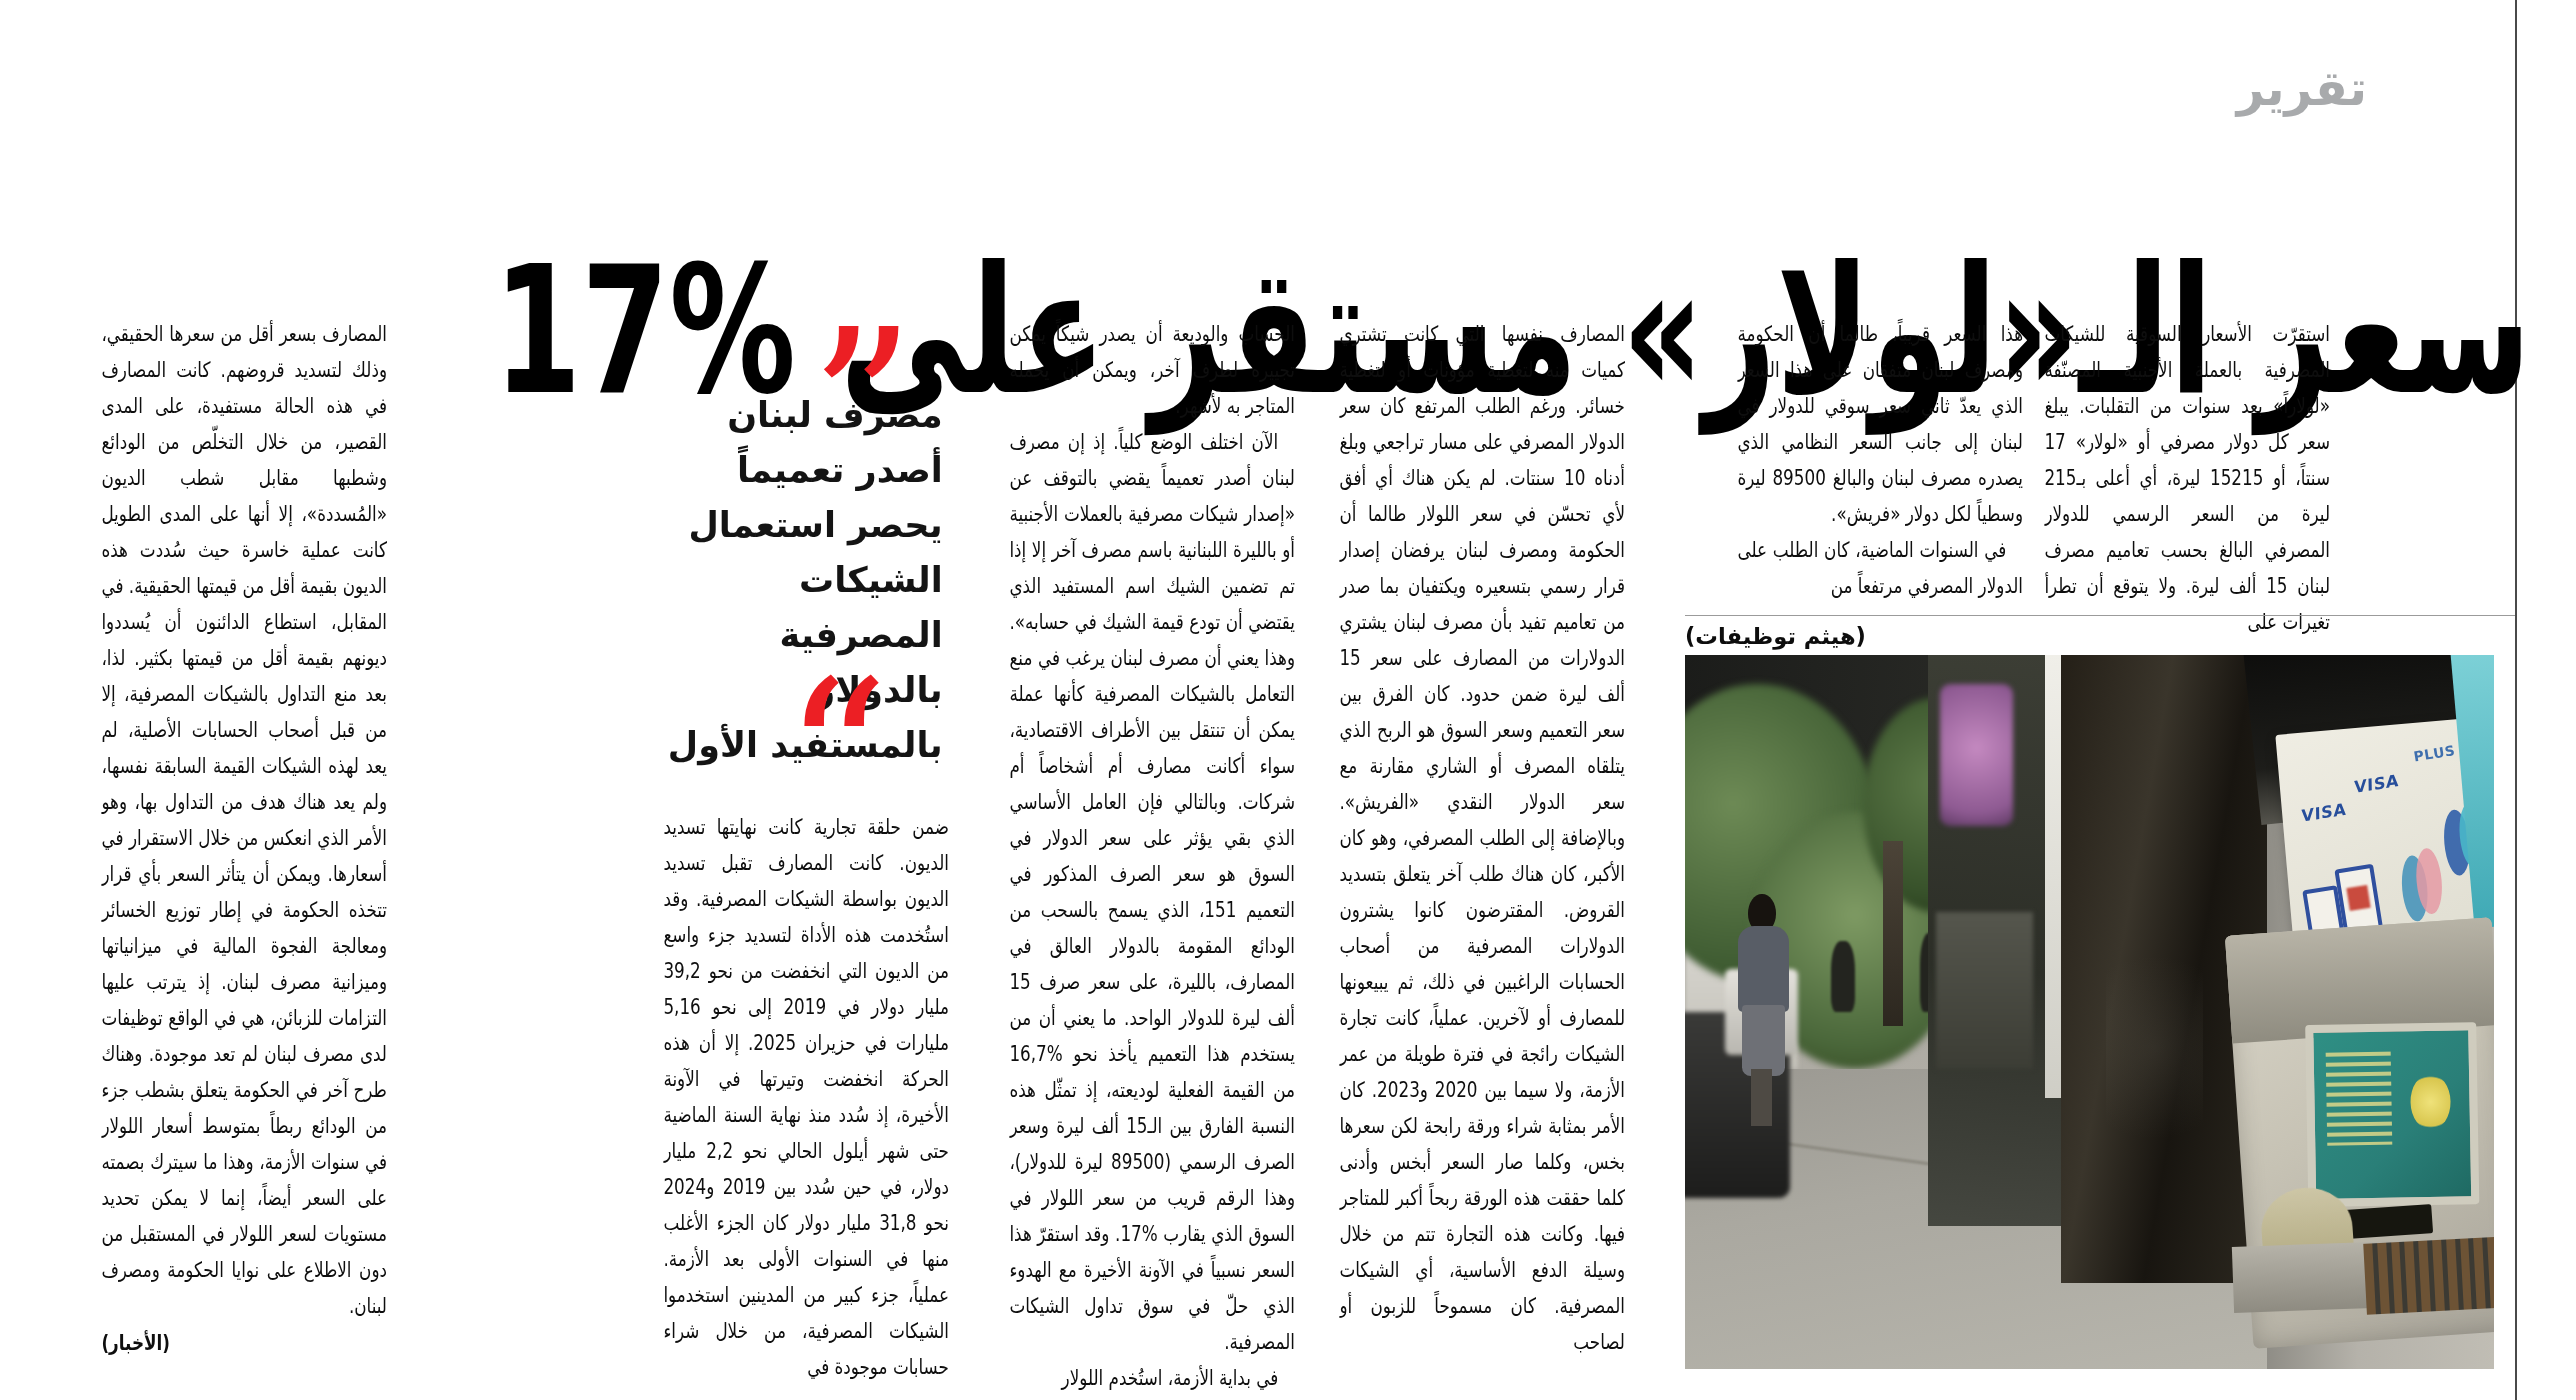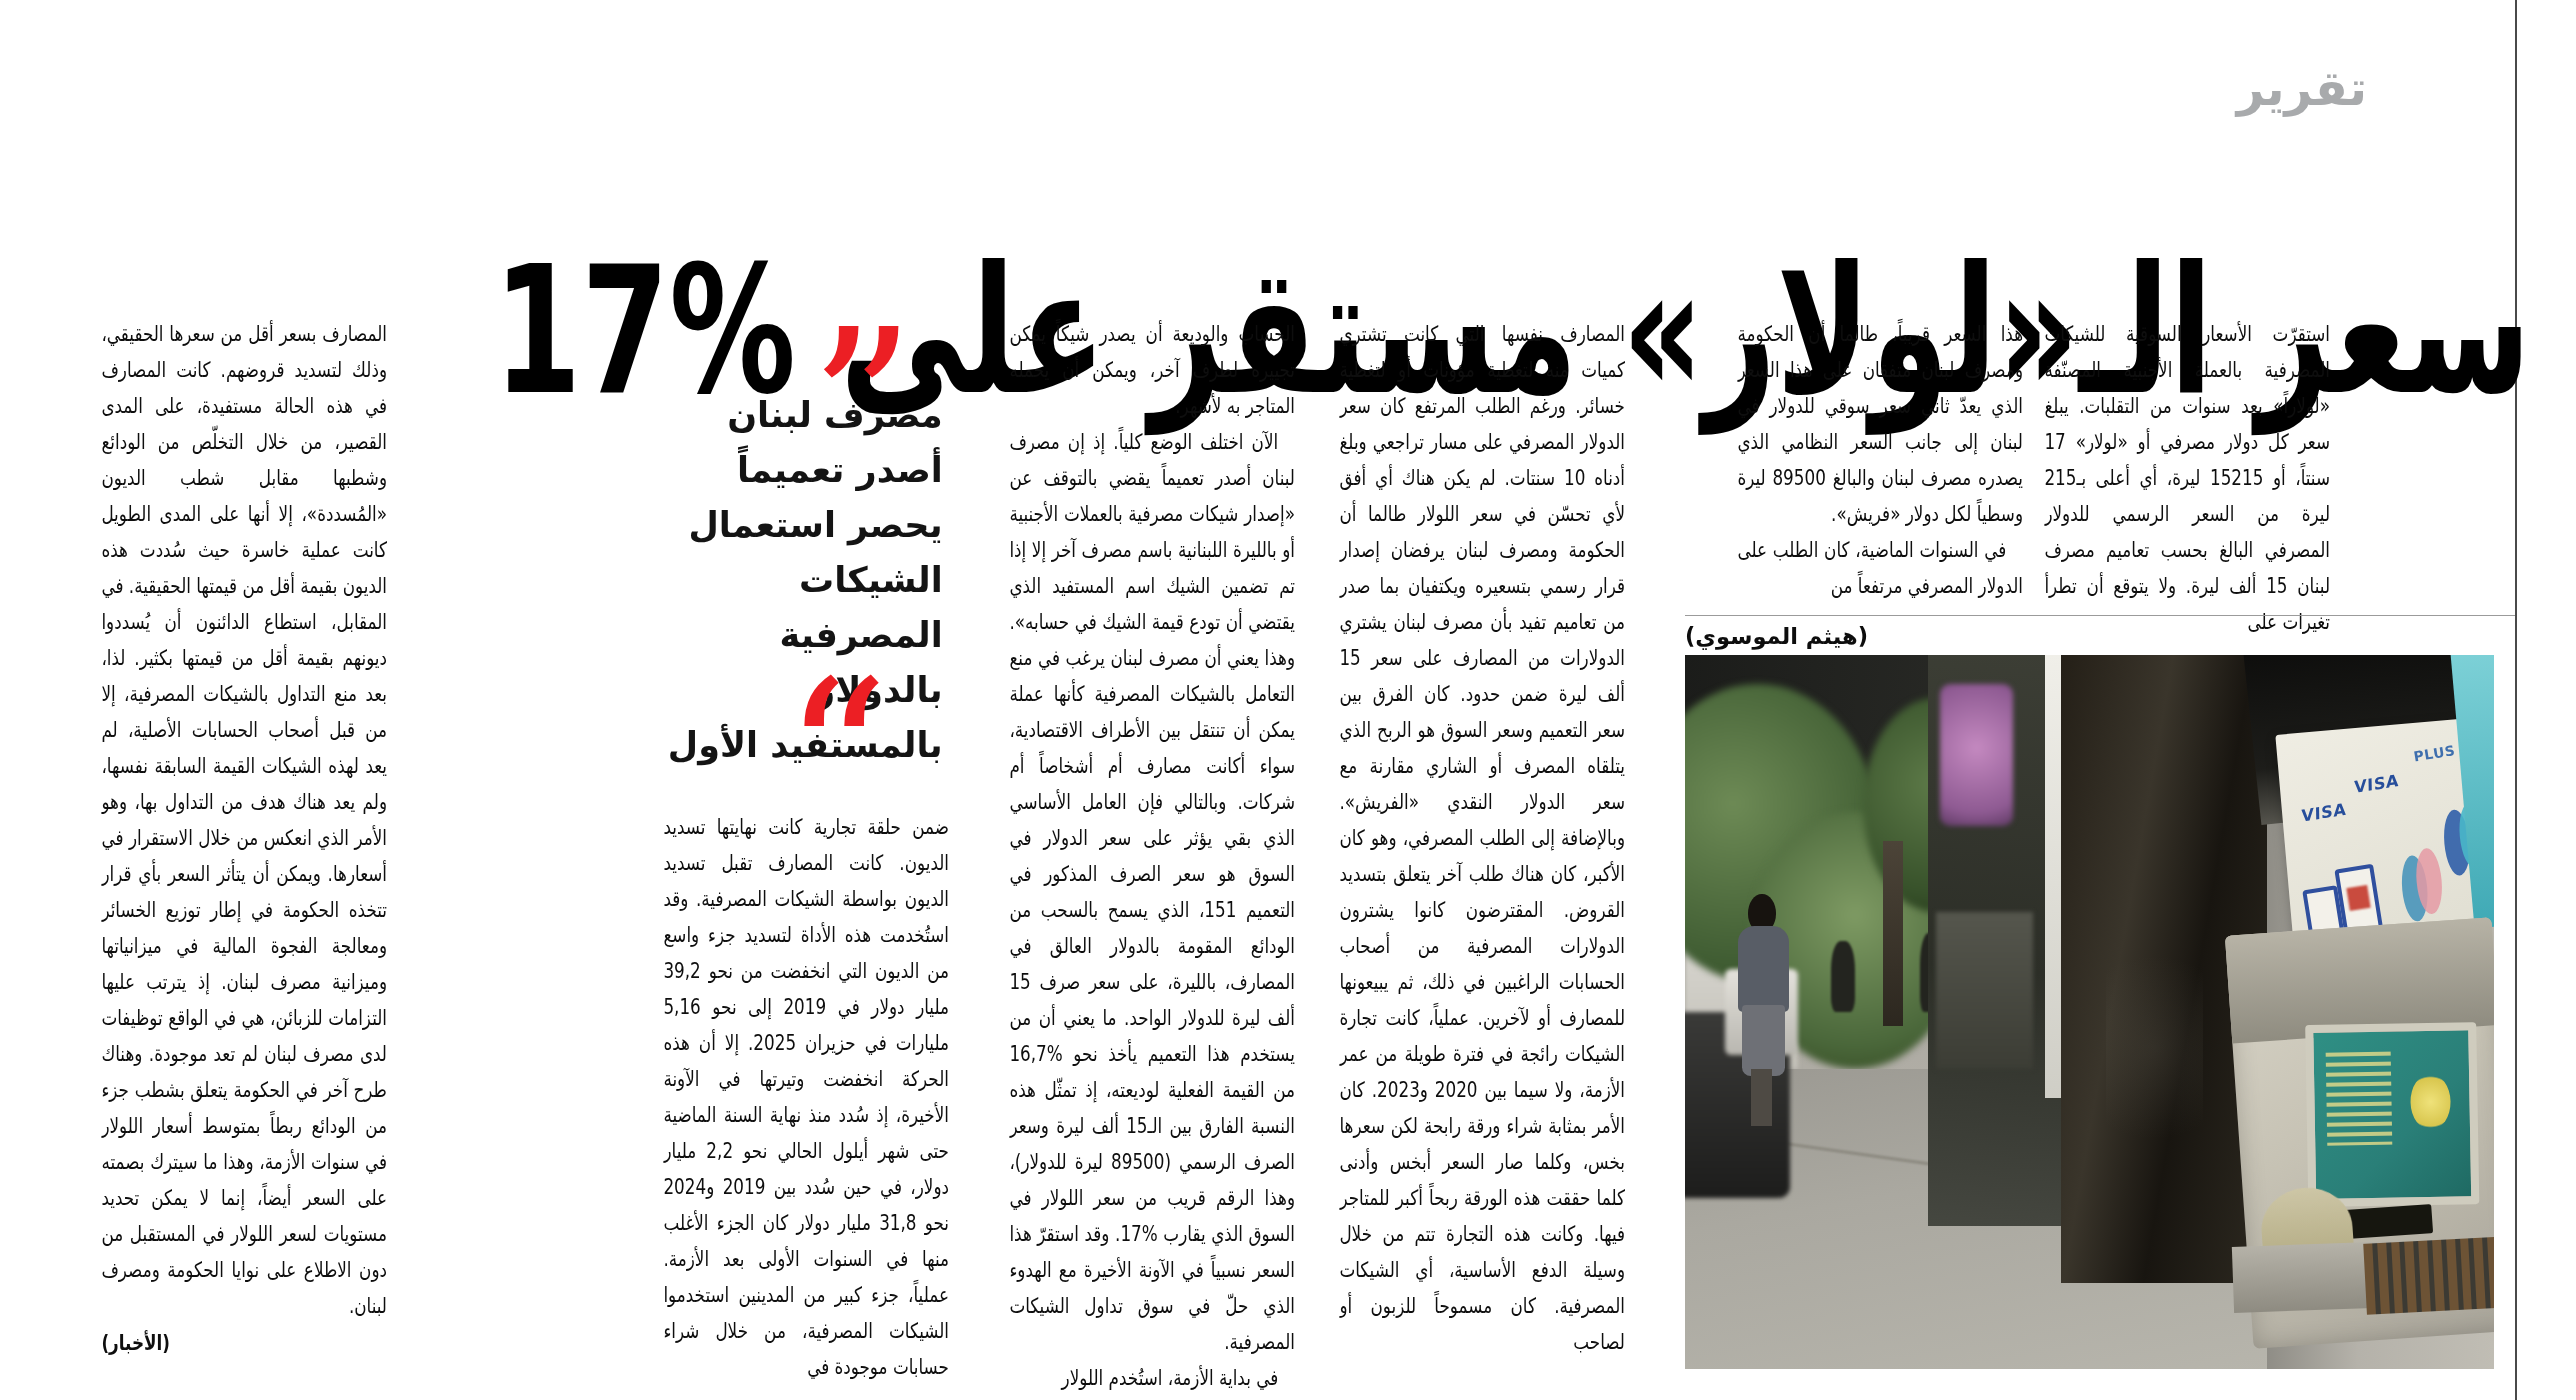--- a/index.html
+++ b/index.html
@@ -155,21 +155,21 @@
   <div class="col" style="left:608px; top:809px; height:589px;">
     <p class="para">ضمن حلقة تجارية كانت نهايتها تسديد الديون. كانت المصارف تقبل تسديد الديون بواسطة الشيكات المصرفية. وقد استُخدمت هذه الأداة لتسديد جزء واسع من الديون التي انخفضت من نحو 39,2 مليار دولار في 2019 إلى نحو 5,16 مليارات في حزيران 2025. إلا أن هذه الحركة انخفضت وتيرتها في الآونة الأخيرة، إذ سُدد منذ نهاية السنة الماضية حتى شهر أيلول الحالي نحو 2,2 مليار دولار، في حين سُدد بين 2019 و2024 نحو 31,8 مليار دولار كان الجزء الأغلب منها في السنوات الأولى بعد الأزمة. عملياً، جزء كبير من المدينين استخدموا الشيكات المصرفية، من خلال شراء حسابات موجودة في</p>
   </div>
 
   <div class="col" style="left:46px; height:1081px;">
     <p class="para">المصارف بسعر أقل من سعرها الحقيقي، وذلك لتسديد قروضهم. كانت المصارف في هذه الحالة مستفيدة، على المدى القصير، من خلال التخلّص من الودائع وشطبها مقابل شطب الديون «المُسددة»، إلا أنها على المدى الطويل كانت عملية خاسرة حيث سُددت هذه الديون بقيمة أقل من قيمتها الحقيقية. في المقابل، استطاع الدائنون أن يُسددوا ديونهم بقيمة أقل من قيمتها بكثير. لذا، بعد منع التداول بالشيكات المصرفية، إلا من قبل أصحاب الحسابات الأصلية، لم يعد لهذه الشيكات القيمة السابقة نفسها، ولم يعد هناك هدف من التداول بها، وهو الأمر الذي انعكس من خلال الاستقرار في أسعارها. ويمكن أن يتأثر السعر بأي قرار تتخذه الحكومة في إطار توزيع الخسائر ومعالجة الفجوة المالية في ميزانياتها وميزانية مصرف لبنان. إذ يترتب عليها التزامات للزبائن، هي في الواقع توظيفات لدى مصرف لبنان لم تعد موجودة. وهناك طرح آخر في الحكومة يتعلق بشطب جزء من الودائع ربطاً بمتوسط أسعار اللولار في سنوات الأزمة، وهذا ما سيترك بصمته على السعر أيضاً، إنما لا يمكن تحديد مستويات لسعر اللولار في المستقبل من دون الاطلاع على نوايا الحكومة ومصرف لبنان.</p>
     <div class="byline">(الأخبار)</div>
   </div>
 
   <div class="photo-rule"></div>
-  <div class="photo-credit">(هيثم الموسوي)</div>
+  <div class="photo-credit">(هيثم توظيفات)</div>
 
   <div class="photo">
     <div class="ph awning"></div>
     <div class="ph fascia"></div>
     <div class="ph bg-buildings"></div>
     <div class="ph tree t1"></div>
     <div class="ph tree t2"></div>
     <div class="ph tree t3"></div>
     <div class="ph trunk"></div>
     <div class="ph sidewalk"></div>

